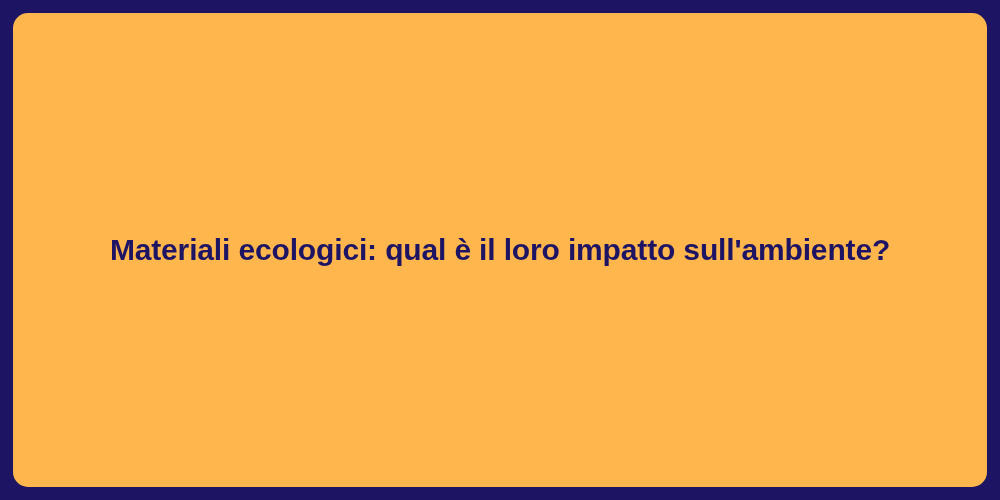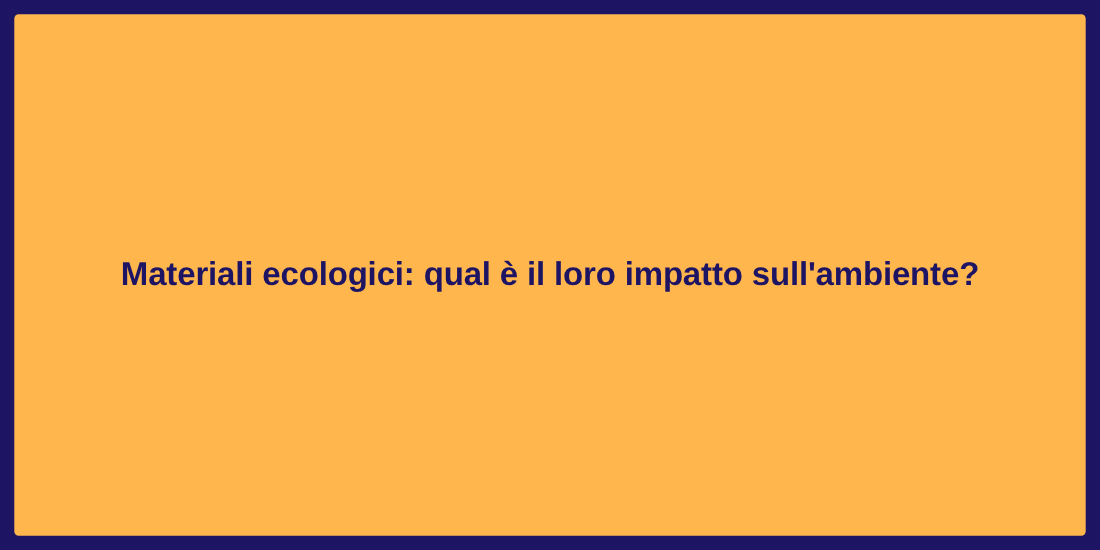--- a/index.html
+++ b/index.html
@@ -23,21 +23,21 @@
     box-sizing: border-box;
   }
 
   #card-panel {
     position: absolute;
     left: 13px;
     top: 13px;
     width: 974px;
     height: 474px;
     background: #ffb74d;
-    border-radius: 4px;
+    border-radius: 15px;
     box-sizing: border-box;
     display: flex;
     align-items: center;
     justify-content: center;
   }
 
   #card-headline {
     display: block;
     width: 100%;
     text-align: center;

